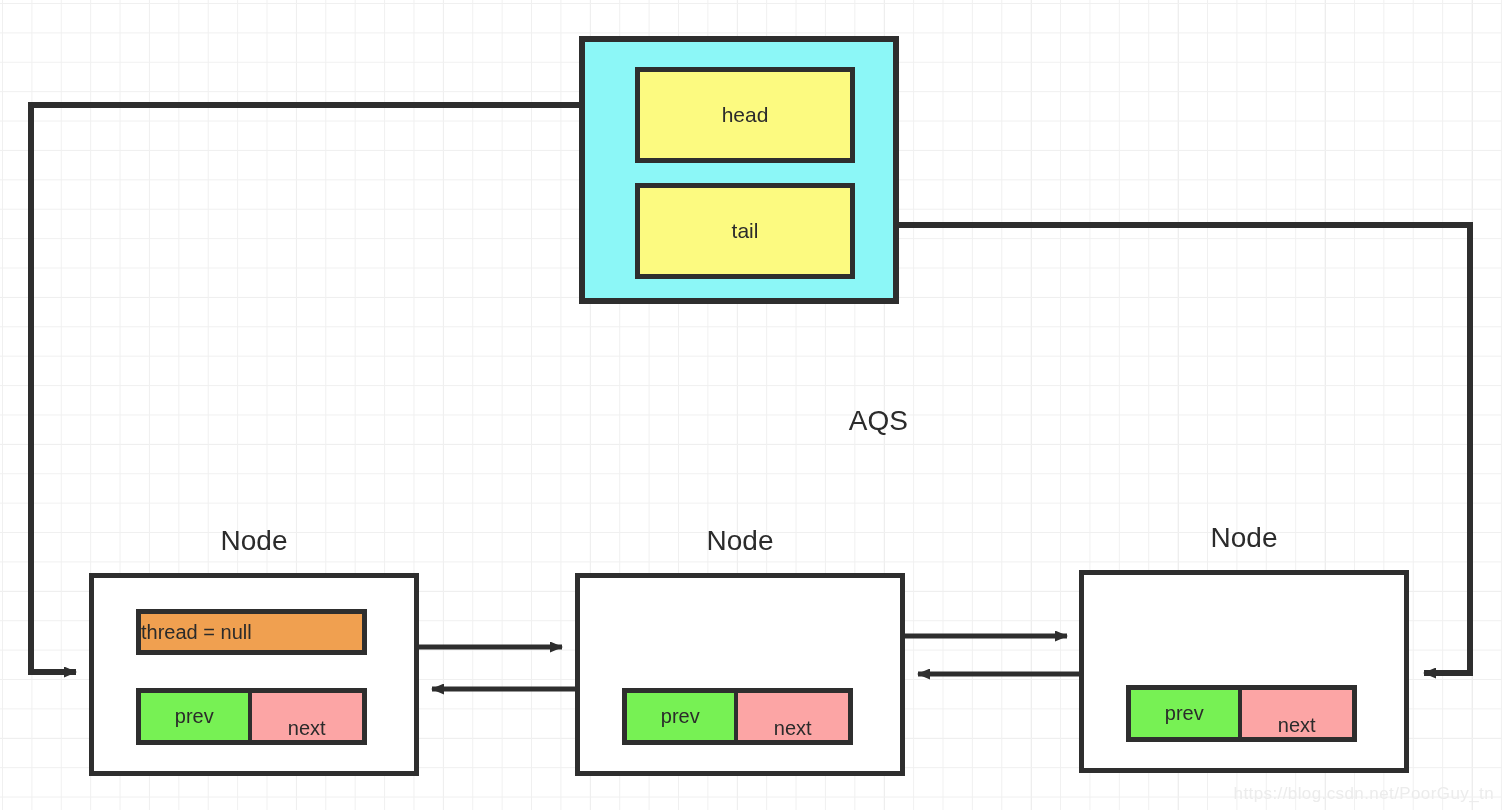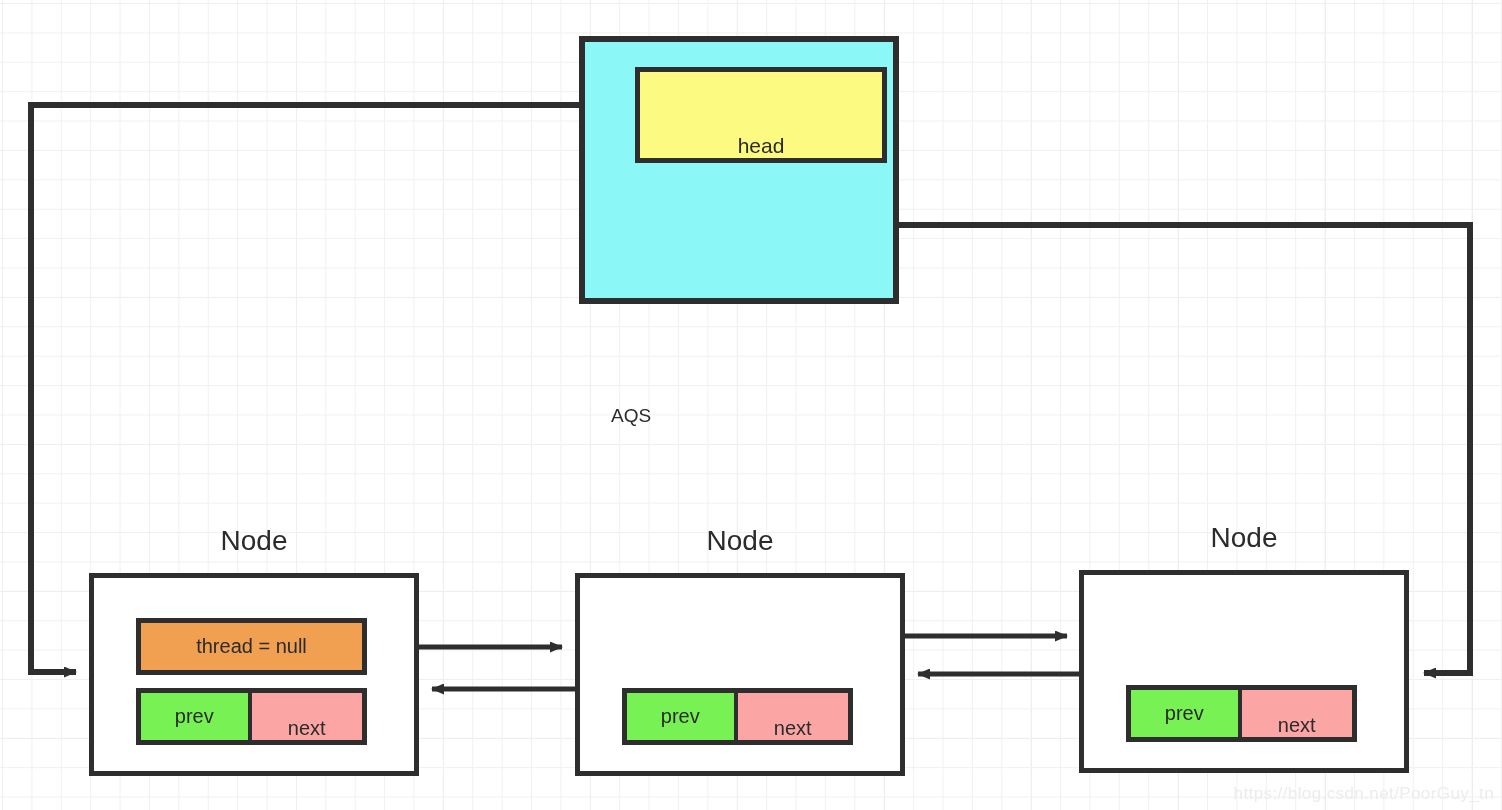--- a/index.html
+++ b/index.html
@@ -44,41 +44,41 @@
     top: 36px;
     width: 320px;
     height: 268px;
     background: #8CF7F7;
     border: 6px solid #2E2E2E;
     box-sizing: border-box;
   }
   .aqs-field {
     position: absolute;
     left: 50px;
-    width: 252px;
+    width: 220px;
     height: 96px;
     background: #FCFA80;
     border: 5px solid #2E2E2E;
     box-sizing: border-box;
     display: flex;
-    align-items: flex-end;
+    align-items: center;
     justify-content: center;
     font-size: 21px;
     color: #2b2b2b;
   }
   .aqs-field.head { top: 25px; }
   .aqs-field.tail { top: 141px; }
 
   .aqs-caption {
     position: absolute;
-    left: 611px;
+    left: 588px;
     top: 405px;
     width: 320px;
-    text-align: left;
-    font-size: 19px;
+    text-align: right;
+    font-size: 28px;
     color: #2b2b2b;
   }
 
   
   .node-wrap { position: absolute; }
   .node-label {
     position: absolute;
     width: 100%;
     text-align: center;
     top: -48px;
@@ -89,29 +89,29 @@
     position: relative;
     width: 100%;
     height: 100%;
     background: #ffffff;
     border: 5px solid #2E2E2E;
     box-sizing: border-box;
   }
   .thread-field {
     position: absolute;
     left: 42px;
-    top: 40px;
+    top: 31px;
     width: 231px;
-    height: 57px;
+    height: 46px;
     background: #F0A050;
     border: 5px solid #2E2E2E;
     box-sizing: border-box;
     display: flex;
     align-items: center;
-    justify-content: center;
+    justify-content: flex-start;
     font-size: 20px;
     color: #2b2b2b;
   }
   .ptr-row {
     position: absolute;
     left: 42px;
     top: 110px;
     width: 231px;
     height: 57px;
     display: flex;
@@ -165,20 +165,23 @@
 
     <path d="M 905 636 L 1067 636" fill="none" stroke="#2E2E2E" stroke-width="5" marker-end="url(#arrR)"></path>
 
     <path d="M 1079 674 L 918 674" fill="none" stroke="#2E2E2E" stroke-width="5" marker-end="url(#arrL)"></path>
   </svg>
 
   <div class="aqs-box">
     <div class="aqs-field head">
       <span>head</span>
     </div>
+    <div class="aqs-field tail">
+      <span>tail</span>
+    </div>
   </div>
   <div class="aqs-caption">AQS</div>
 
   <div class="node-wrap" style="left:89px; top:573px; width:330px; height:203px;">
     <div class="node-label">Node</div>
     <div class="node-box">
       <div class="thread-field">
         <span>thread = null</span>
       </div>
       <div class="ptr-row">

